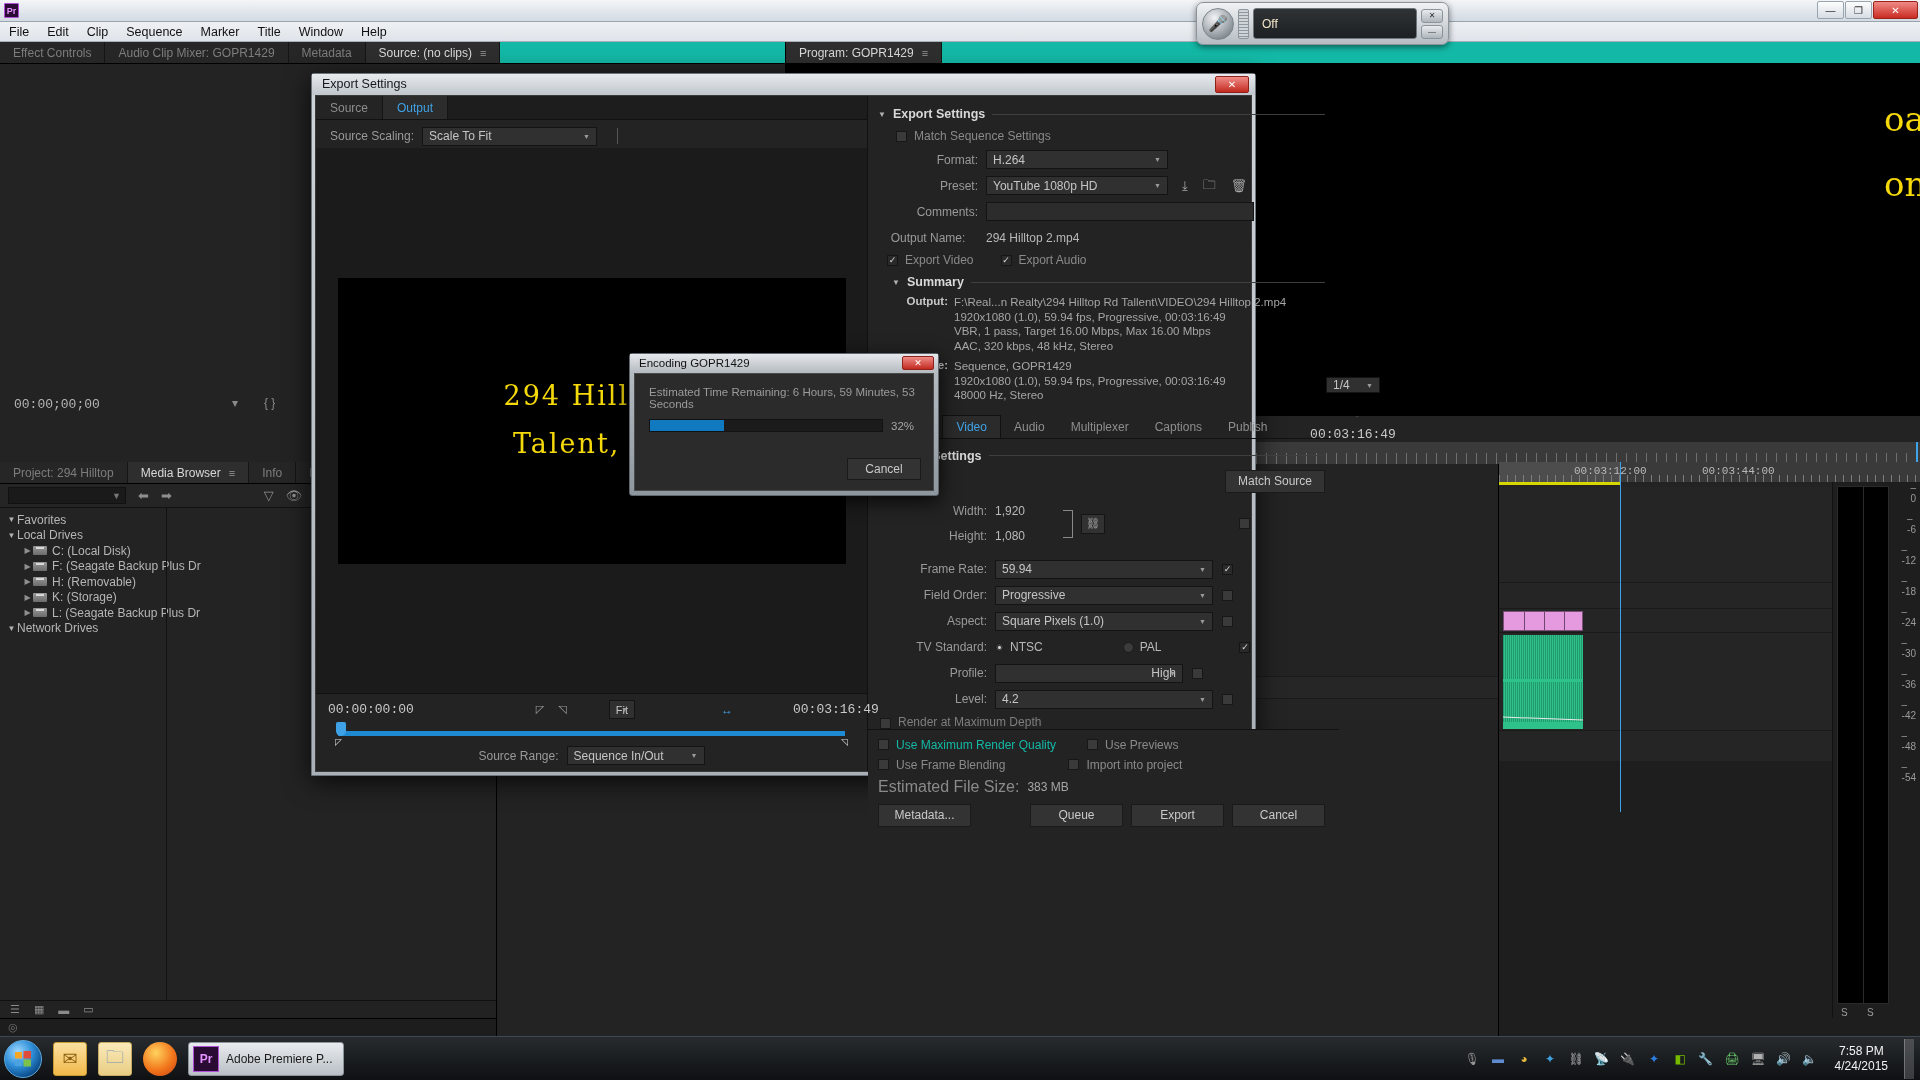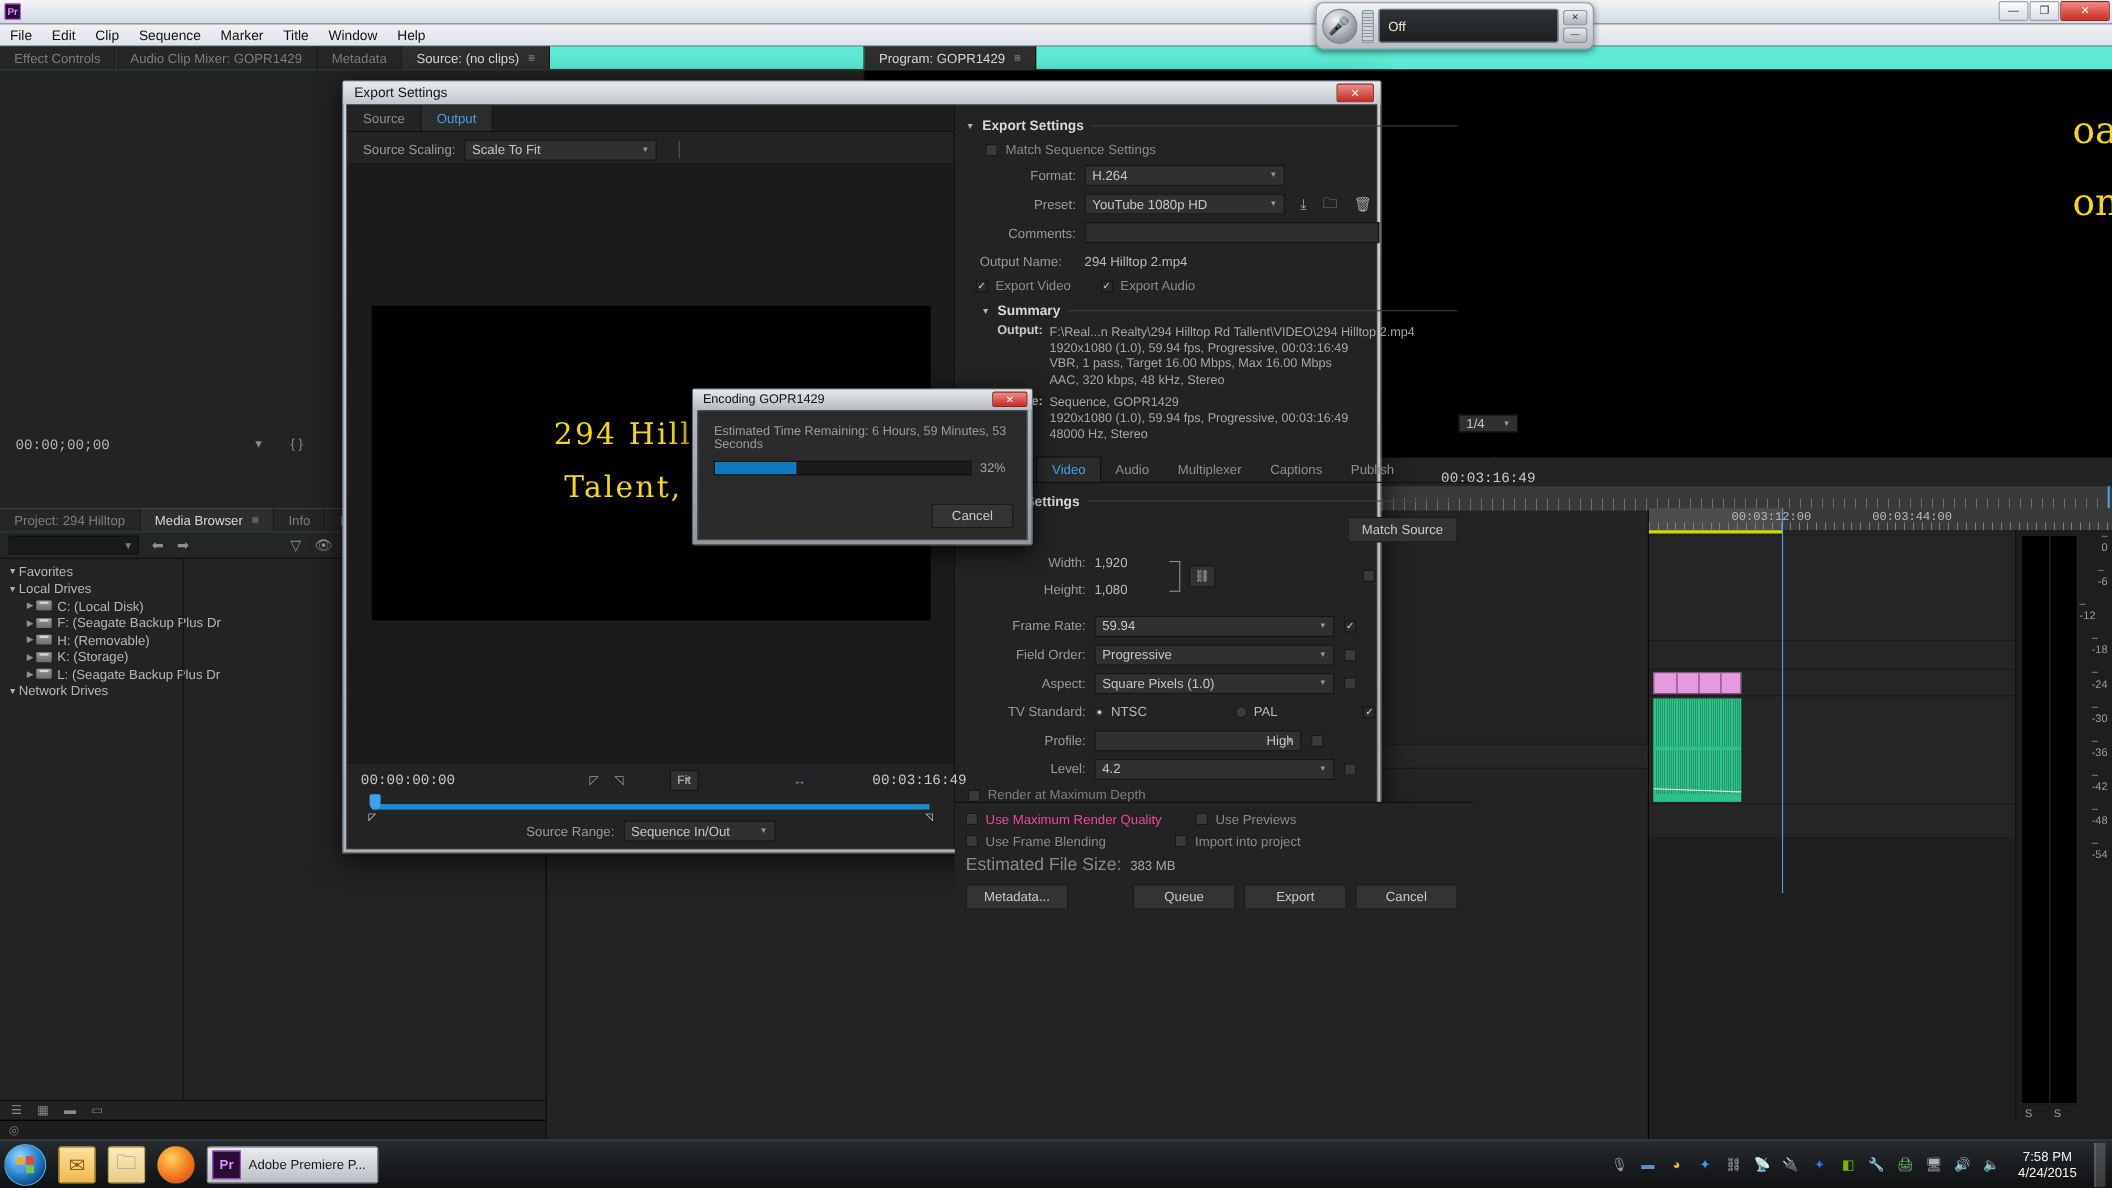--- a/index.html
+++ b/index.html
@@ -39,21 +39,21 @@
     display:flex;align-items:center;justify-content:center;font-size:10px;color:#333;
   }
   .win-btn.close{ background:linear-gradient(180deg,#f08a86,#c92c22); color:#fff; width:45px;border-color:#9b2219;}
   
   .menubar{
     height:20px; background:linear-gradient(180deg,#eef1f4,#dfe4ea);
     border-bottom:1px solid #a8b0b8; display:flex; align-items:center; color:#111; font-size:12.5px;
   }
   .menubar .mi{ padding:0 9px; line-height:20px; }
   
-  .tabstrip{ height:22px; background:#5eead4; display:flex; align-items:stretch; border-bottom:1px solid #000;}
+  .tabstrip{ height:22px; background:#14b8a6; display:flex; align-items:stretch; border-bottom:1px solid #000;}
   .tab{
     display:flex;align-items:center;padding:0 13px;font-size:12px;color:#7d7d7d;
     background:#262626; border-right:1px solid #151515;
   }
   .tab.active{ color:#d8d8d8; background:#2e2e2e; }
   .tab .menuicon{ margin-left:8px; color:#9a9a9a; font-size:11px;}
   
   #topRow{ display:flex; height:420px; }
   #leftTop{ width:786px; background:#232323; border-right:1px solid #000;}
   #rightTop{ flex:1; background:#232323; }
@@ -388,21 +388,21 @@
         <div style="height:30px;background:#252525;"></div>
 
         <div style="position:absolute;right:0;top:20px;bottom:18px;width:88px;background:#1e1e1e;border-left:1px solid #111;">
           <div style="position:absolute;left:4px;top:4px;width:52px;bottom:14px;background:#000;border:1px solid #2a2a2a;display:flex;">
             <div style="flex:1;border-right:1px solid #2a2a2a;"></div>
             <div style="flex:1;"></div>
           </div>
           <div class="meterscale" style="position:absolute;right:4px;top:0;bottom:14px;" id="meterscale">
               <div style="position: absolute; right: 0px; top: 0px;">– 0</div>
               <div style="position: absolute; right: 0px; top: 31px;">– -6</div>
-              <div style="position: absolute; right: 11px; top: 62px;">– -12</div>
+              <div style="position: absolute; right: 0px; top: 62px;">– -12</div>
               <div style="position: absolute; right: 0px; top: 93px;">– -18</div>
               <div style="position: absolute; right: 0px; top: 124px;">– -24</div>
               <div style="position: absolute; right: 0px; top: 155px;">– -30</div>
               <div style="position: absolute; right: 0px; top: 186px;">– -36</div>
               <div style="position: absolute; right: 0px; top: 217px;">– -42</div>
               <div style="position: absolute; right: 0px; top: 248px;">– -48</div>
               <div style="position: absolute; right: 0px; top: 279px;">– -54</div>
             </div>
           <div style="position:absolute;left:8px;bottom:0;font-size:10px;color:#9a9a9a;">S</div>
           <div style="position:absolute;left:34px;bottom:0;font-size:10px;color:#9a9a9a;">S</div>
@@ -627,21 +627,21 @@
 
         <div style="display:flex;align-items:flex-end;gap:7px;margin-top:3px;">
           <span class="sq"></span>
           <span style="color:#7e7e7e;font-size:12px;">Render at Maximum Depth</span>
         </div>
       </div>
 
       <div style="border-top:1px solid #111;background:#232323;padding:8px 14px 8px 10px;">
         <div style="display:flex;align-items:center;gap:7px;margin-bottom:6px;">
           <span class="sq"></span>
-          <span style="color:#ec4899;font-size:12px;">Use Maximum Render Quality</span>
+          <span style="color:#14b8a6;font-size:12px;">Use Maximum Render Quality</span>
           <span class="sq" style="margin-left:24px;"></span>
           <span style="color:#8a8a8a;font-size:12px;">Use Previews</span>
         </div>
         <div style="display:flex;align-items:center;gap:7px;margin-bottom:6px;">
           <span class="sq"></span>
           <span style="color:#8a8a8a;font-size:12px;">Use Frame Blending</span>
           <span class="sq" style="margin-left:56px;"></span>
           <span style="color:#8a8a8a;font-size:12px;">Import into project</span>
         </div>
         <div style="display:flex;align-items:center;gap:8px;margin-bottom:8px;">

